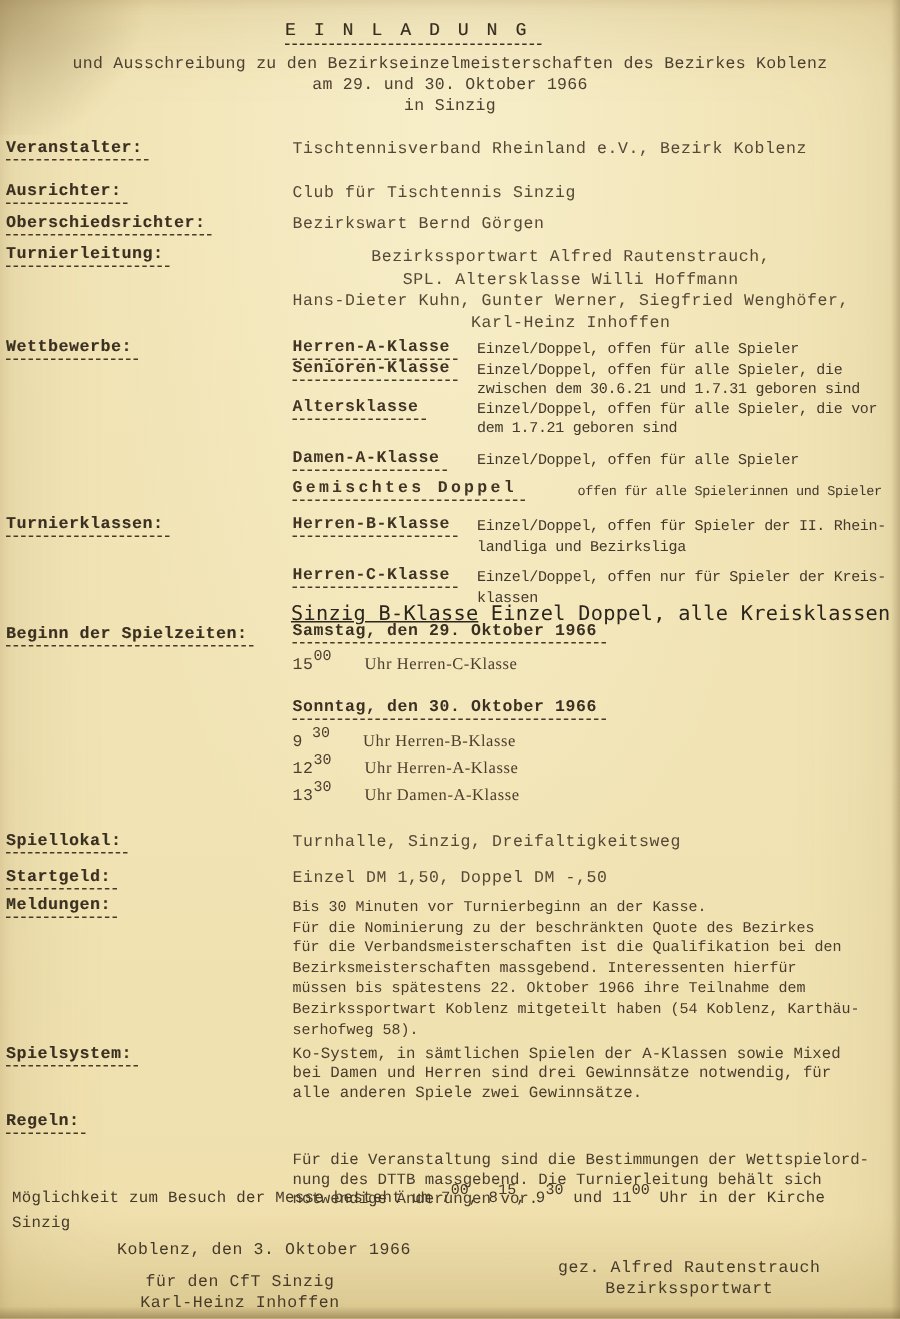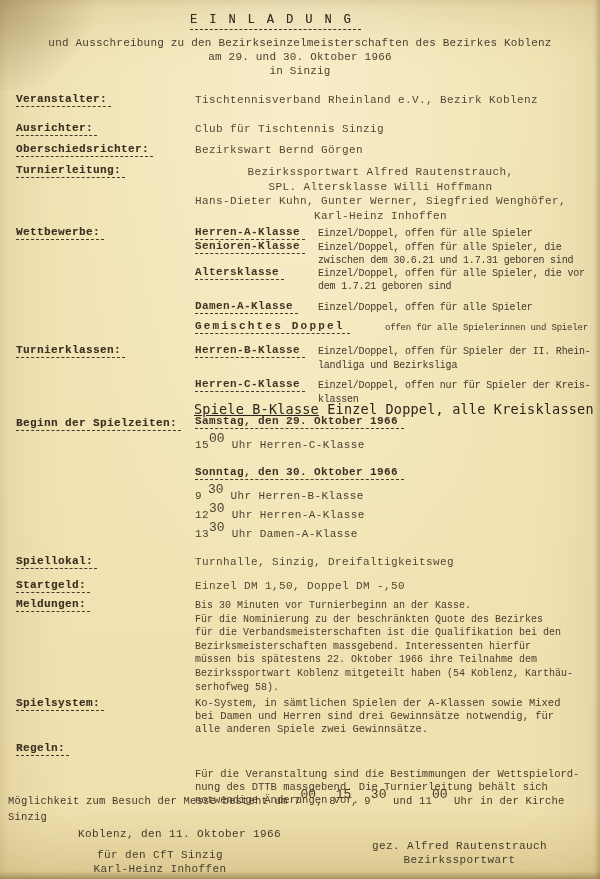--- a/index.html
+++ b/index.html
@@ -38,21 +38,21 @@
     left:190px;top:13px;font-weight:normal;font-size:12px;letter-spacing:2.4px;
     color:#352c1e;border-bottom:1px dashed #3c3222;padding-bottom:2px;padding-right:8px;
     text-shadow:.3px .3px 0 rgba(60,45,25,.4);
   }
   .subtitle{
     left:0;top:36px;width:600px;text-align:center;
     font-size:11px;letter-spacing:.2px;line-height:14px;white-space:pre-line;
     color:#4c4030;
   }
   .label{
-    position:absolute;left:16px;font-weight:bold;color:#3a3022;
+    position:absolute;left:4px;font-weight:bold;color:#3a3022;
     border-bottom:1px dashed #473a28;padding-bottom:1px;padding-right:4px;
     text-shadow:.3px .3px 0 rgba(60,45,25,.35);
   }
   .value{position:absolute;left:195px;color:#554836;text-align:center;}
   .ml{white-space:pre-line;}
   .tl-lines{line-height:14.5px;}
   .entry-name{
     position:absolute;left:195px;font-weight:bold;color:#403525;
     border-bottom:1px dashed #473a28;padding-bottom:1px;padding-right:5px;
   }
@@ -71,22 +71,22 @@
   }
   .inserted .ins-name{text-decoration:underline;}
   .sched{position:absolute;left:195px;color:#4c3f2e;}
   .sched-head{
     display:inline-block;font-weight:bold;color:#3a3022;
     border-bottom:1px dashed #473a28;padding-bottom:1px;padding-right:6px;
     margin-bottom:4px;
   }
   .sched-item{line-height:14.5px;}
   .sh{display:inline-block;min-width:13px;}
-  .ss{font-size:13px;letter-spacing:0;position:relative;top:-1px;}
-  .se{margin-left:7px;}
+  .ss{font-size:10px;letter-spacing:0;position:relative;top:-1px;}
+  .se{margin-left:22px;font-family:Liberation Serif, serif;}
   .para{
     position:absolute;left:195px;width:396px;
     font-size:10.5px;letter-spacing:0;line-height:13px;
     color:#4a3d2d;white-space:pre-line;
   }
   .meld{font-size:10px;line-height:13.6px;}
   .messe{
     position:absolute;left:8px;top:788px;width:586px;
     font-size:10.5px;letter-spacing:.2px;line-height:16px;color:#443929;
   }
@@ -163,21 +163,21 @@
       <div class="entry-desc tk-desc" style="top:345px">Einzel/Doppel,  offen für Spieler der II. Rhein-
 landliga und Bezirksliga</div>
     </div>
     <div>
       <span class="entry-name" style="top:378px">Herren-C-Klasse</span>
       <div class="entry-desc tk-desc" style="top:379px">Einzel/Doppel,  offen nur für Spieler der Kreis-
 klassen</div>
     </div>
 
     <div class="inserted">
-      <span class="ins-name">Spiele B-Klasse</span><span> Einzel Doppel, alle Kreisklassen</span>
+      <span class="ins-name">Sinzig B-Klasse</span><span> Einzel Doppel, alle Kreisklassen</span>
     </div>
   </div>
 
   <div>
     <span class="label" style="top:417px">Beginn der Spielzeiten:</span>
 
     <div class="sched" style="top:415px">
       <div><span class="sched-head">Samstag, den 29. Oktober 1966</span></div>
       <div class="sched-item"><span class="sh">15</span><sup class="ss">00</sup><span class="se">Uhr Herren-C-Klasse</span></div>
     </div>
@@ -223,21 +223,21 @@
     <div class="para" style="top:768px">Für die Veranstaltung sind die Bestimmungen der Wettspielord-
 nung des DTTB massgebend. Die Turnierleitung behält sich
 notwendige Änderungen vor.</div>
   </div>
 
   <div class="messe">
     <div><span>Möglichkeit zum Besuch der Messe besteht um </span><span>7</span><sup class="ss">00</sup><span>, </span><span>8</span><sup class="ss">15</sup><span>, </span><span>9</span><sup class="ss">30</sup><span> und </span><span>11</span><sup class="ss">00</sup><span> Uhr in der Kirche</span></div>
     <div>Sinzig</div>
   </div>
 
-  <div class="dateline">Koblenz, den 11. Oktober 1966</div>
+  <div class="dateline">Koblenz, den 3. Oktober 1966</div>
   <div class="sig sig-left">für den CfT Sinzig
 Karl-Heinz  Inhoffen</div>
   <div class="sig sig-right">gez. Alfred Rautenstrauch
 Bezirkssportwart</div>
 
   <div class="corner-smudge"></div>
   <div class="bottom-shade"></div>
   <div class="right-shade"></div>
 </div>
 

